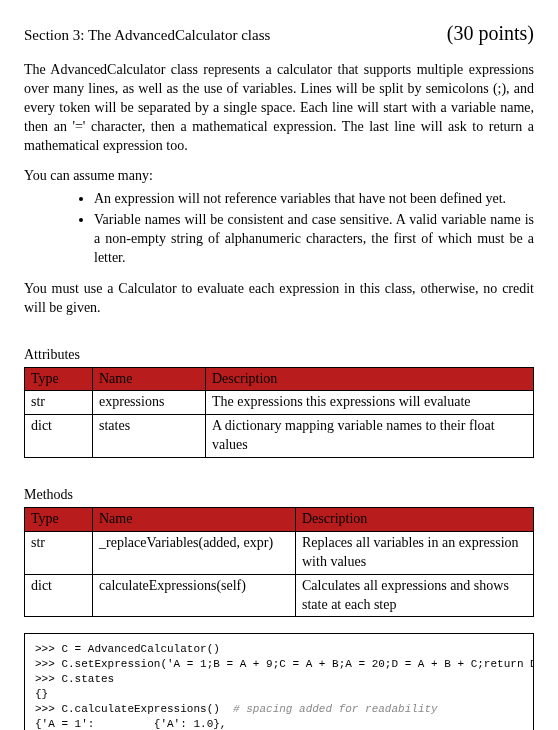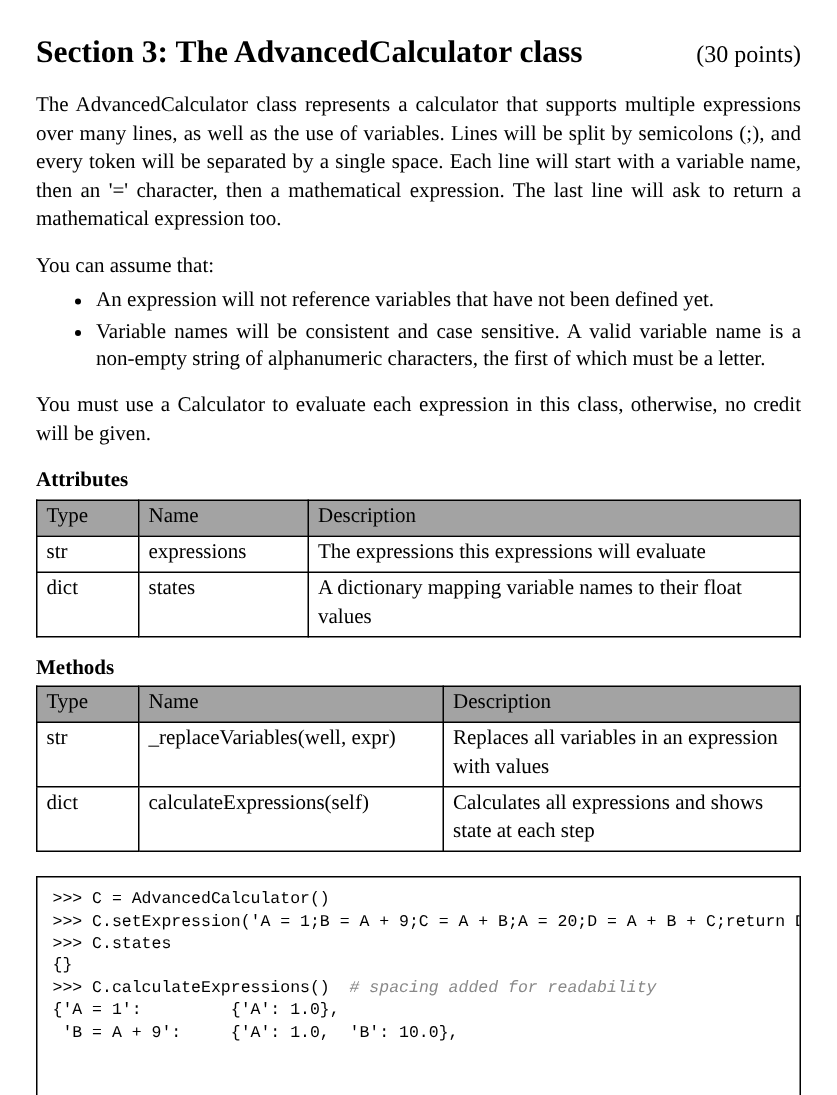--- a/index.html
+++ b/index.html
@@ -13,58 +13,58 @@
     box-sizing: border-box;
     line-height: 1.35;
   }
   .header-row {
     display: flex;
     justify-content: space-between;
     align-items: baseline;
     margin-bottom: 14px;
   }
   .header-row h2 {
-    font-size: 21px;
-    font-weight: bold;
+    font-size: 15px;
+    font-weight: normal;
     margin: 0;
   }
   .points {
-    font-size: 16px;
+    font-size: 20px;
   }
   p {
     margin: 4px 0 12px 0;
     text-align: justify;
   }
   ul {
     margin: 0 0 12px 0;
     padding-left: 40px;
   }
   ul li {
     margin-bottom: 2px;
     text-align: justify;
+    margin-left: 30px;
   }
   .table-label {
-    margin: 12px 0 2px 0;
-    font-weight: bold;
+    margin: 28px 0 2px 0;
   }
   table {
     border-collapse: collapse;
     width: 100%;
     margin-bottom: 6px;
   }
   th, td {
     border: 1px solid #000;
     padding: 2px 6px;
     text-align: left;
     vertical-align: top;
     font-weight: normal;
     font-size: 14px;
   }
   th {
-    background: #a3a3a3;
+    background: #b91c1c;
   }
   .col-type { width: 55px; }
   .col-name-attr { width: 100px; }
   .col-name-meth { width: 190px; }
   pre.codebox {
     border: 1px solid #000;
     padding: 8px 10px;
     margin-top: 16px;
     font-family: "Courier New", Courier, monospace;
     font-size: 11px;
@@ -77,21 +77,21 @@
 </head>
 <body>
 
 <div class="header-row">
   <h2>Section 3: The AdvancedCalculator class</h2>
   <span class="points">(30 points)</span>
 </div>
 
 <p>The AdvancedCalculator class represents a calculator that supports multiple expressions over many lines, as well as the use of variables. Lines will be split by semicolons (;), and every token will be separated by a single space. Each line will start with a variable name, then an '=' character, then a mathematical expression. The last line will ask to return a mathematical expression too.</p>
 
-<p style="margin-bottom:4px;">You can assume that:</p>
+<p style="margin-bottom:4px;">You can assume many:</p>
 <ul>
   <li>An expression will not reference variables that have not been defined yet.</li>
   <li>Variable names will be consistent and case sensitive. A valid variable name is a non-empty string of alphanumeric characters, the first of which must be a letter.</li>
 </ul>
 
 <p>You must use a Calculator to evaluate each expression in this class, otherwise, no credit will be given.</p>
 
 <div class="table-label">Attributes</div>
 <table>
   <tbody>
@@ -116,21 +116,21 @@
 <div class="table-label">Methods</div>
 <table>
   <tbody>
       <tr>
     <th class="col-type">Type</th>
     <th class="col-name-meth">Name</th>
     <th>Description</th>
   </tr>
   <tr>
     <td>str</td>
-    <td>_replaceVariables(well, expr)</td>
+    <td>_replaceVariables(added, expr)</td>
     <td>Replaces all variables in an expression with values</td>
   </tr>
   <tr>
     <td>dict</td>
     <td>calculateExpressions(self)</td>
     <td>Calculates all expressions and shows state at each step</td>
   </tr>
 </tbody>
   </table>
 

